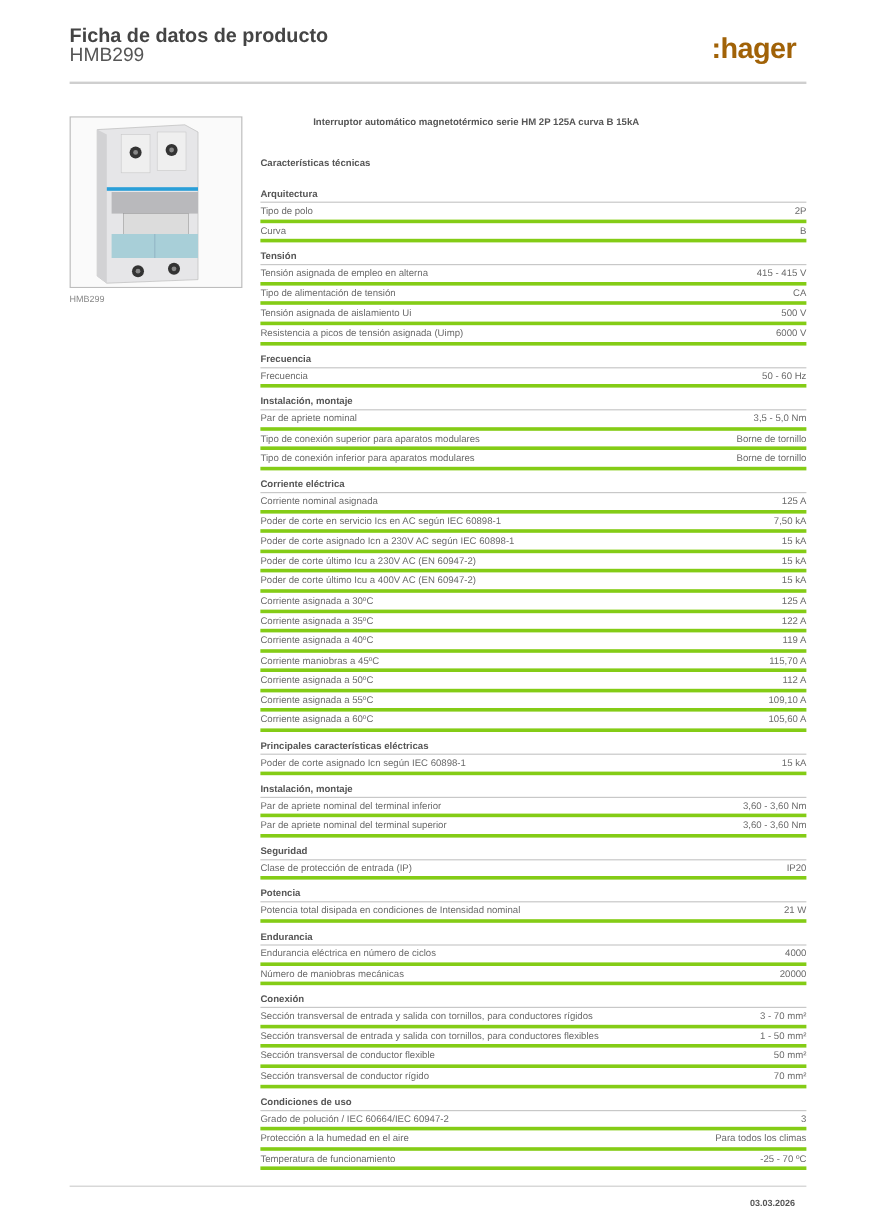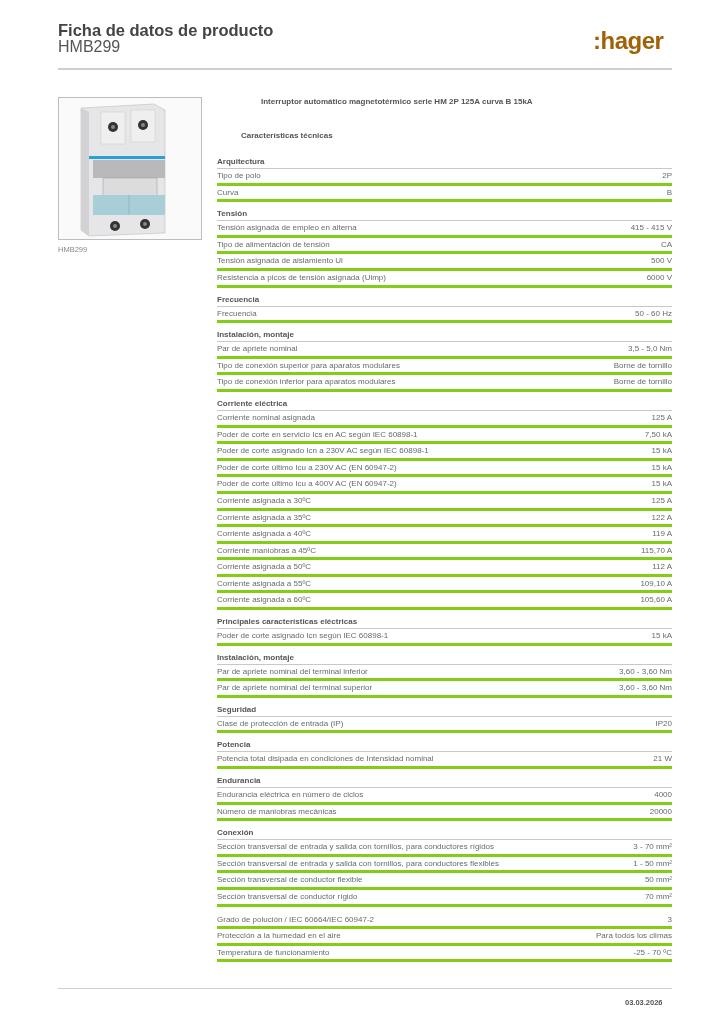--- a/index.html
+++ b/index.html
@@ -5,21 +5,21 @@
   html, body { margin:0; padding:0; background:#ffffff; }
   body { width:724px; height:1024px; position:relative; overflow:hidden;
          font-family:"Liberation Sans", sans-serif; color:#555; }
   .hdr-title { position:absolute; left:58px; top:21px; font-size:16.5px; font-weight:bold; color:#444; }
   .hdr-sub { position:absolute; left:58px; top:38px; font-size:16px; color:#555; }
   .logo { position:absolute; left:593px; top:27px; font-size:24px; font-weight:bold; color:#a16207; letter-spacing:-0.5px; }
   .hdr-rule { position:absolute; left:58px; top:68px; width:614px; height:1.5px; background:#cfcfcf; }
   .photo { position:absolute; left:58px; top:97px; width:142px; height:141px; border:1px solid #bdbdbd; background:#fafafa; }
   .photo-cap { position:absolute; left:58px; top:245px; font-size:7.5px; color:#888; }
   .prod-title { position:absolute; left:217px; top:97px; font-size:8px; font-weight:bold; color:#555;margin-left:44px; }
-  .char-title { position:absolute; left:217px; top:131px; font-size:8px; font-weight:bold; color:#555;margin-left:24px; }
+  .char-title { position:absolute; left:217px; top:131px; font-size:8px; font-weight:bold; color:#555; }
   .specs { position:absolute; left:217px; top:156px; width:455px; }
   .section { margin-bottom:6px; }
   .sec-title { font-size:8px; font-weight:bold; color:#555; height:12px; line-height:12px; border-bottom:1px solid #c8c8c8; }
   .row { display:flex; justify-content:space-between; font-size:8px; color:#6a6a6a; height:13.6px; line-height:14px; border-bottom:3px solid #84cc16; }
   .row .v { text-align:right; white-space:nowrap; }
   .ftr-rule { position:absolute; left:58px; top:988px; width:614px; height:1px; background:#cfcfcf; }
   .ftr-left { position:absolute; left:58px; top:998px; font-size:7.5px; font-weight:normal; color:#555;margin-top:43px; }
   .ftr-mid { position:absolute; left:341px; top:1029px; font-size:7.5px; color:#888;margin-left:27px; }
   .ftr-right { position:absolute; left:625px; top:998px; font-size:7.5px; font-weight:bold; color:#555; }
 </style>
@@ -226,20 +226,21 @@
       <div class="row">
         <span>Sección transversal de conductor flexible</span>
         <span class="v">50 mm²</span>
       </div>
       <div class="row">
         <span>Sección transversal de conductor rígido</span>
         <span class="v">70 mm²</span>
       </div>
     </div>
     <div class="section">
+      <div class="sec-title">Condiciones de uso</div>
       <div class="row">
         <span>Grado de polución / IEC 60664/IEC 60947-2</span>
         <span class="v">3</span>
       </div>
       <div class="row">
         <span>Protección a la humedad en el aire</span>
         <span class="v">Para todos los climas</span>
       </div>
       <div class="row">
         <span>Temperatura de funcionamiento</span>

